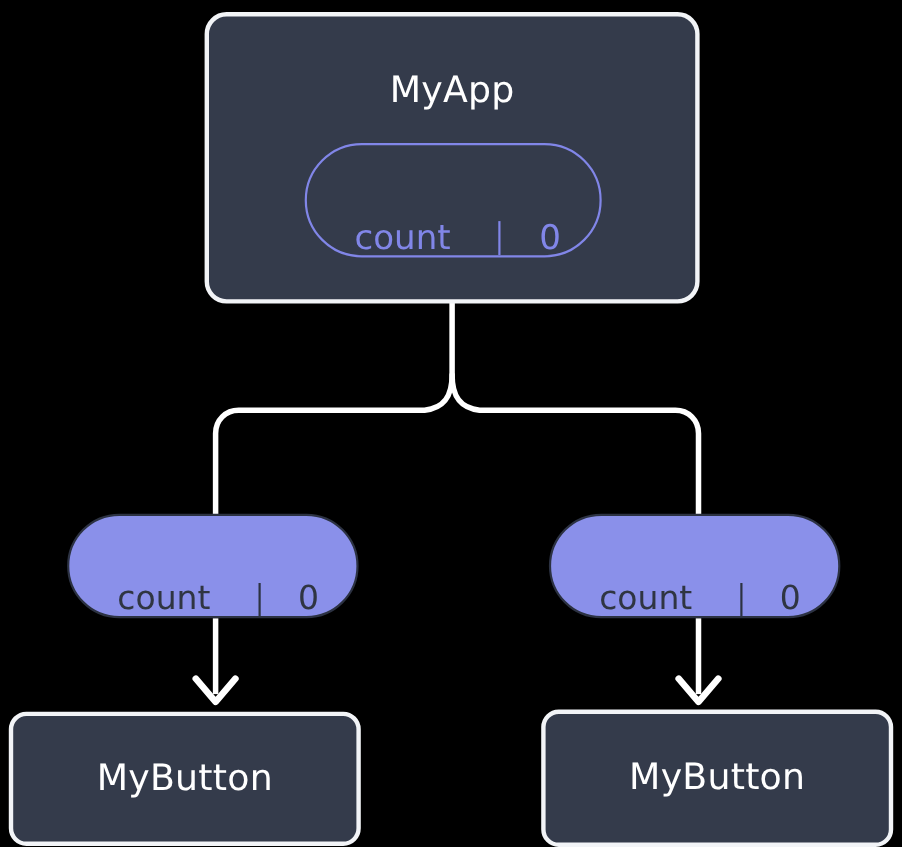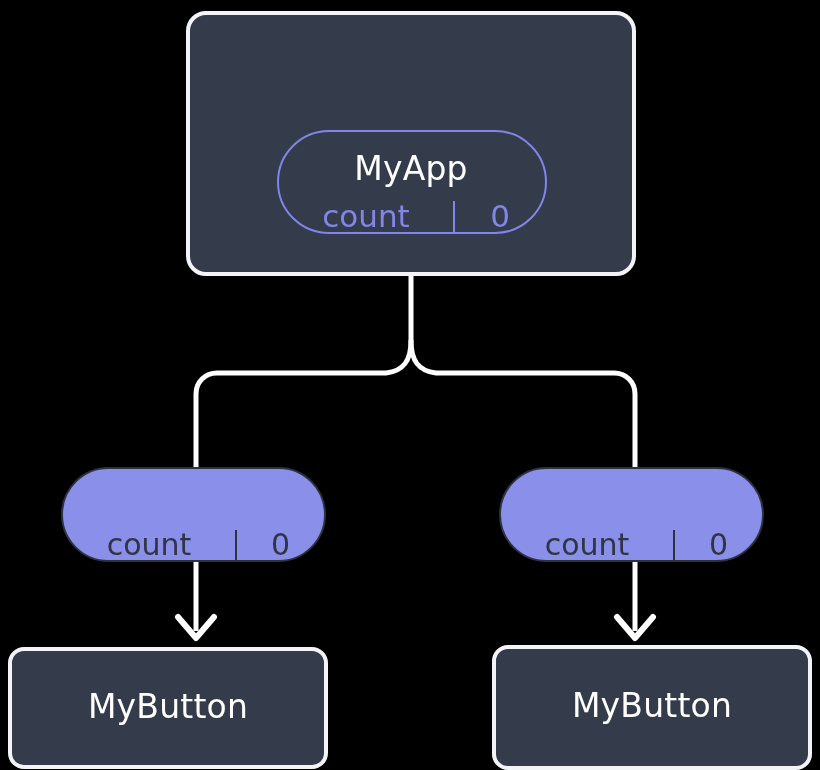--- a/index.html
+++ b/index.html
@@ -31,21 +31,20 @@
   
   .component-box {
     position: absolute;
     box-sizing: border-box;
     background: #343b4b;
     border: 4px solid #f2f4f7;
     border-radius: 18px;
     display: flex;
     flex-direction: column;
     align-items: center;
-    justify-content: center;
   }
   .component-title {
     color: #ffffff;
     font-size: 33px;
     line-height: 1;
     font-weight: 400;
     letter-spacing: 0.2px;
     white-space: nowrap;
   }
 

